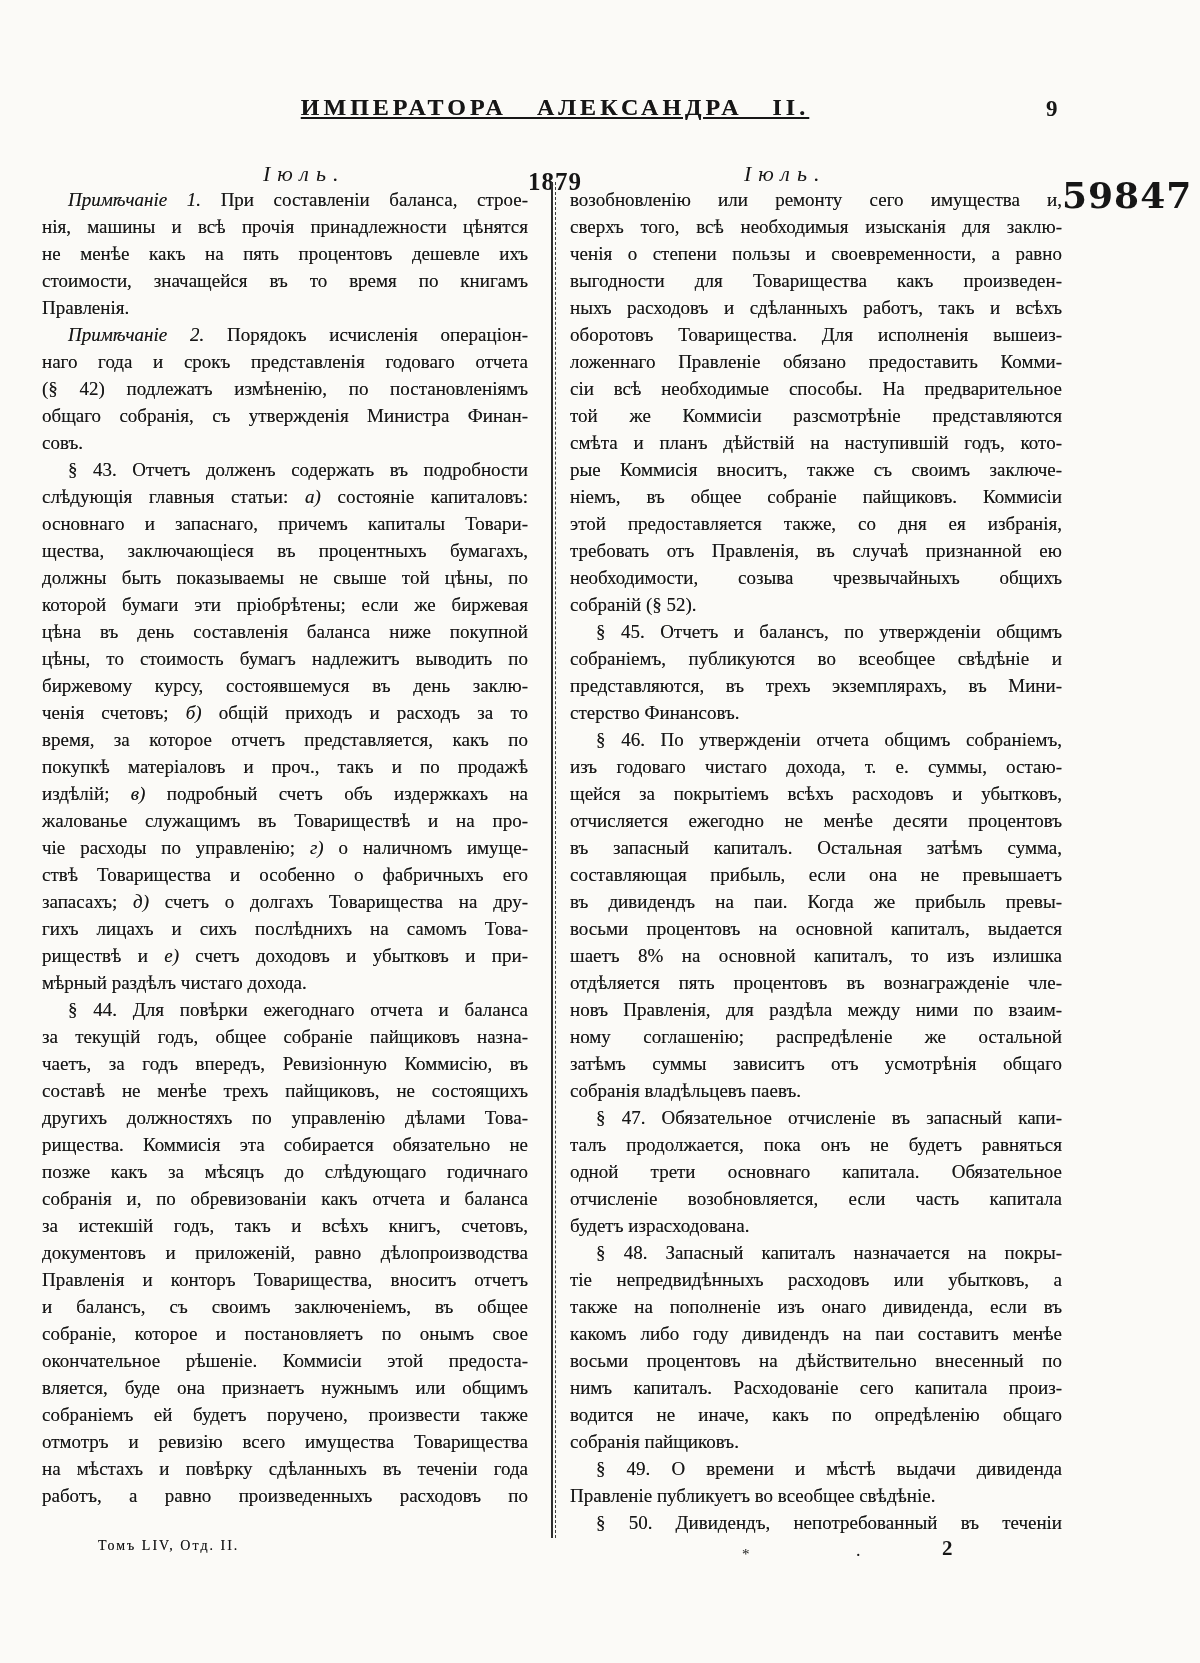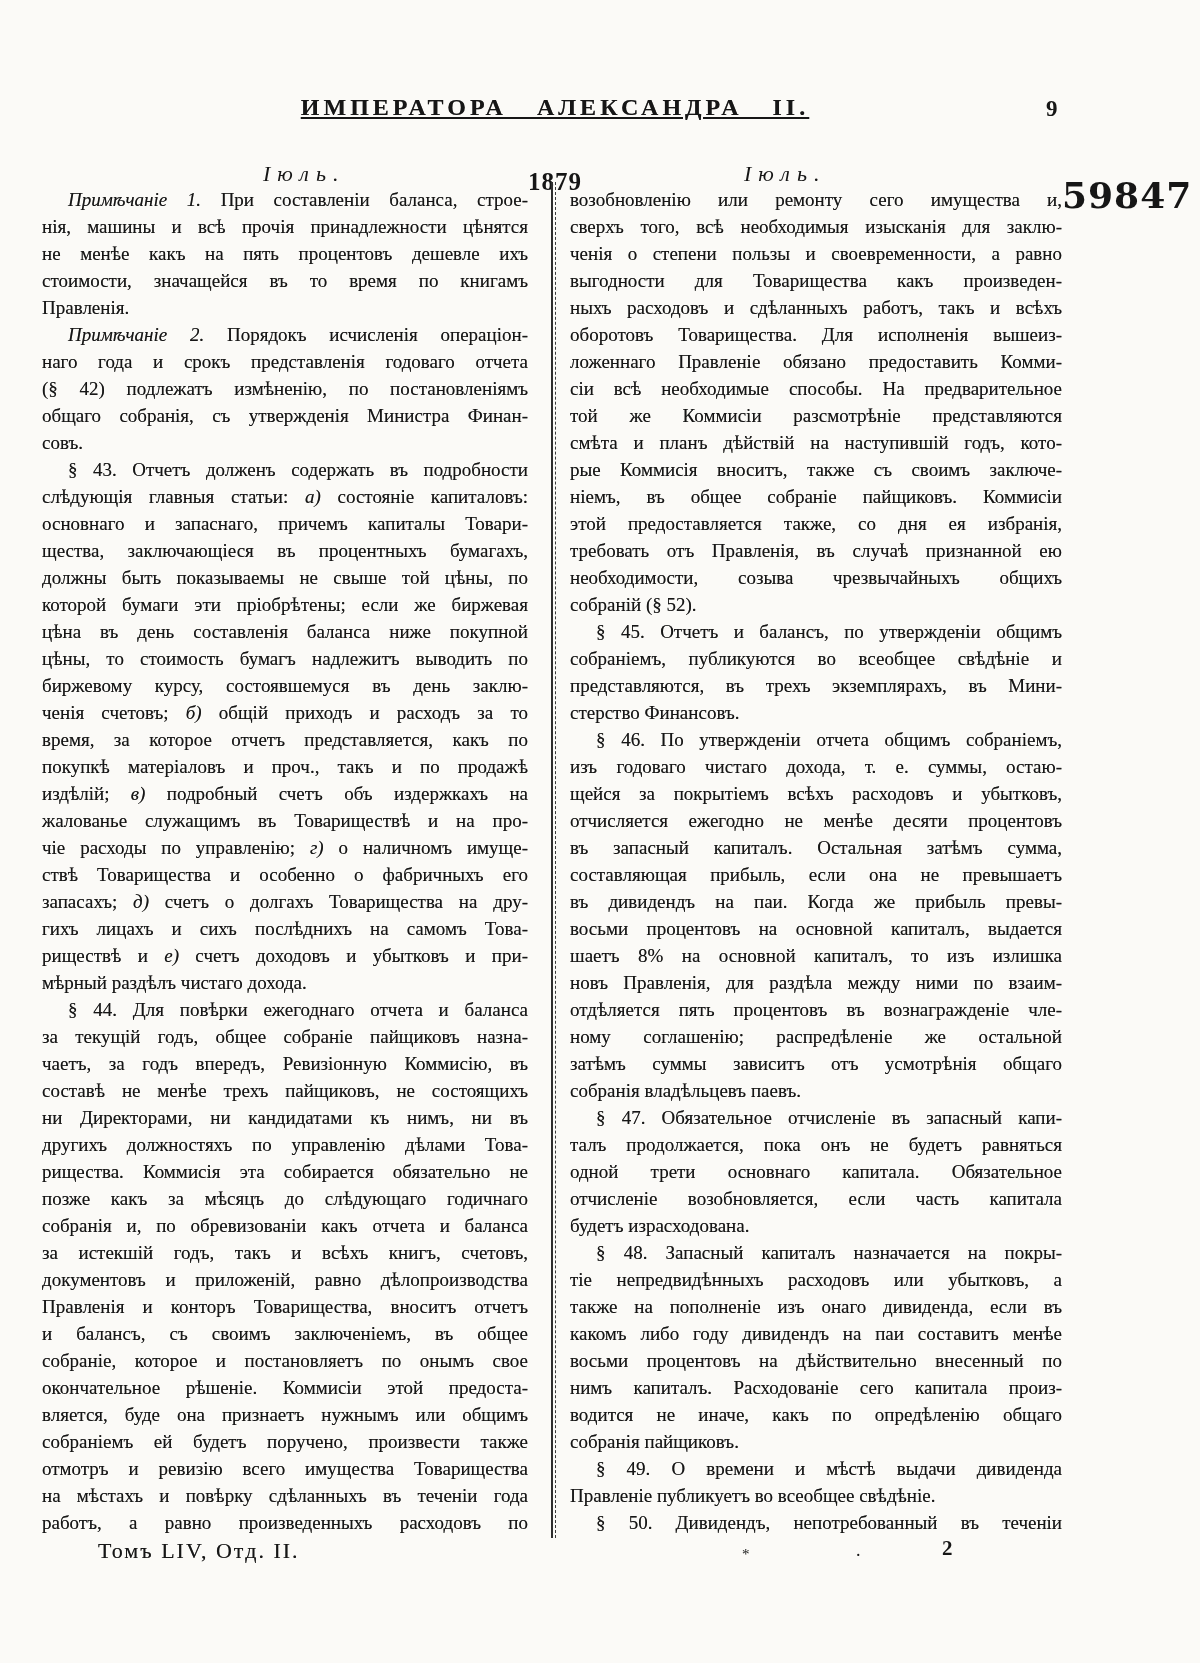--- a/index.html
+++ b/index.html
@@ -56,21 +56,21 @@
 
   .divider {
     position:absolute; left:551px; top:182px; height:1356px; width:5px;
     border-left:2px solid #2e2e2e;
     border-right:1px dashed #3a3a3a;
   }
 
   
   .footer-vol {
     position:absolute; left:98px; top:1538px;
-    font-size:22px; letter-spacing:2px; white-space:nowrap;
+    font-size:14px; letter-spacing:2px; white-space:nowrap;
     text-shadow:0 0 .4px rgba(0,0,0,.5);
   }
   .footer-mark1 { position:absolute; left:742px; top:1546px; font-size:15px; }
   .footer-mark2 { position:absolute; left:856px; top:1540px; font-size:18px; }
   .footer-sig   { position:absolute; left:942px; top:1536px; font-size:21px; font-weight:bold; }
 </style>
 </head>
 <body>
 
 <div class="page">
@@ -114,21 +114,20 @@
       <div class="line">чіе расходы по управленію; <i>г)</i> о наличномъ имуще-</div>
       <div class="line">ствѣ Товарищества и особенно о фабричныхъ его</div>
       <div class="line">запасахъ; <i>д)</i> счетъ о долгахъ Товарищества на дру-</div>
       <div class="line">гихъ лицахъ и сихъ послѣднихъ на самомъ Това-</div>
       <div class="line">риществѣ и <i>е)</i> счетъ доходовъ и убытковъ и при-</div>
       <div class="line flush">мѣрный раздѣлъ чистаго дохода.</div>
       <div class="line indent">§ 44. Для повѣрки ежегоднаго отчета и баланса</div>
       <div class="line">за текущій годъ, общее собраніе пайщиковъ назна-</div>
       <div class="line">чаетъ, за годъ впередъ, Ревизіонную Коммисію, въ</div>
       <div class="line">составѣ не менѣе трехъ пайщиковъ, не состоящихъ</div>
-      <div class="line">ни Директорами, ни кандидатами къ нимъ, ни въ</div>
       <div class="line">другихъ должностяхъ по управленію дѣлами Това-</div>
       <div class="line">рищества. Коммисія эта собирается обязательно не</div>
       <div class="line">позже какъ за мѣсяцъ до слѣдующаго годичнаго</div>
       <div class="line">собранія и, по обревизованіи какъ отчета и баланса</div>
       <div class="line">за истекшій годъ, такъ и всѣхъ книгъ, счетовъ,</div>
       <div class="line">документовъ и приложеній, равно дѣлопроизводства</div>
       <div class="line">Правленія и конторъ Товарищества, вноситъ отчетъ</div>
       <div class="line">и балансъ, съ своимъ заключеніемъ, въ общее</div>
       <div class="line">собраніе, которое и постановляетъ по онымъ свое</div>
       <div class="line">окончательное рѣшеніе. Коммисіи этой предоста-</div>
@@ -161,22 +160,22 @@
       <div class="line flush">стерство Финансовъ.</div>
       <div class="line indent">§ 46. По утвержденіи отчета общимъ собраніемъ,</div>
       <div class="line">изъ годоваго чистаго дохода, т. е. суммы, остаю-</div>
       <div class="line">щейся за покрытіемъ всѣхъ расходовъ и убытковъ,</div>
       <div class="line">отчисляется ежегодно не менѣе десяти процентовъ</div>
       <div class="line">въ запасный капиталъ. Остальная затѣмъ сумма,</div>
       <div class="line">составляющая прибыль, если она не превышаетъ</div>
       <div class="line">въ дивидендъ на паи. Когда же прибыль превы-</div>
       <div class="line">восьми процентовъ на основной капиталъ, выдается</div>
       <div class="line">шаетъ 8% на основной капиталъ, то изъ излишка</div>
+      <div class="line">отдѣляется пять процентовъ въ вознагражденіе чле-</div>
       <div class="line">новъ Правленія, для раздѣла между ними по взаим-</div>
-      <div class="line">отдѣляется пять процентовъ въ вознагражденіе чле-</div>
       <div class="line">ному соглашенію; распредѣленіе же остальной</div>
       <div class="line">затѣмъ суммы зависитъ отъ усмотрѣнія общаго</div>
       <div class="line flush">собранія владѣльцевъ паевъ.</div>
       <div class="line indent">§ 47. Обязательное отчисленіе въ запасный капи-</div>
       <div class="line">талъ продолжается, пока онъ не будетъ равняться</div>
       <div class="line">одной трети основнаго капитала. Обязательное</div>
       <div class="line">отчисленіе возобновляется, если часть капитала</div>
       <div class="line flush">будетъ израсходована.</div>
       <div class="line indent">§ 48. Запасный капиталъ назначается на покры-</div>
       <div class="line">тіе непредвидѣнныхъ расходовъ или убытковъ, а</div>

